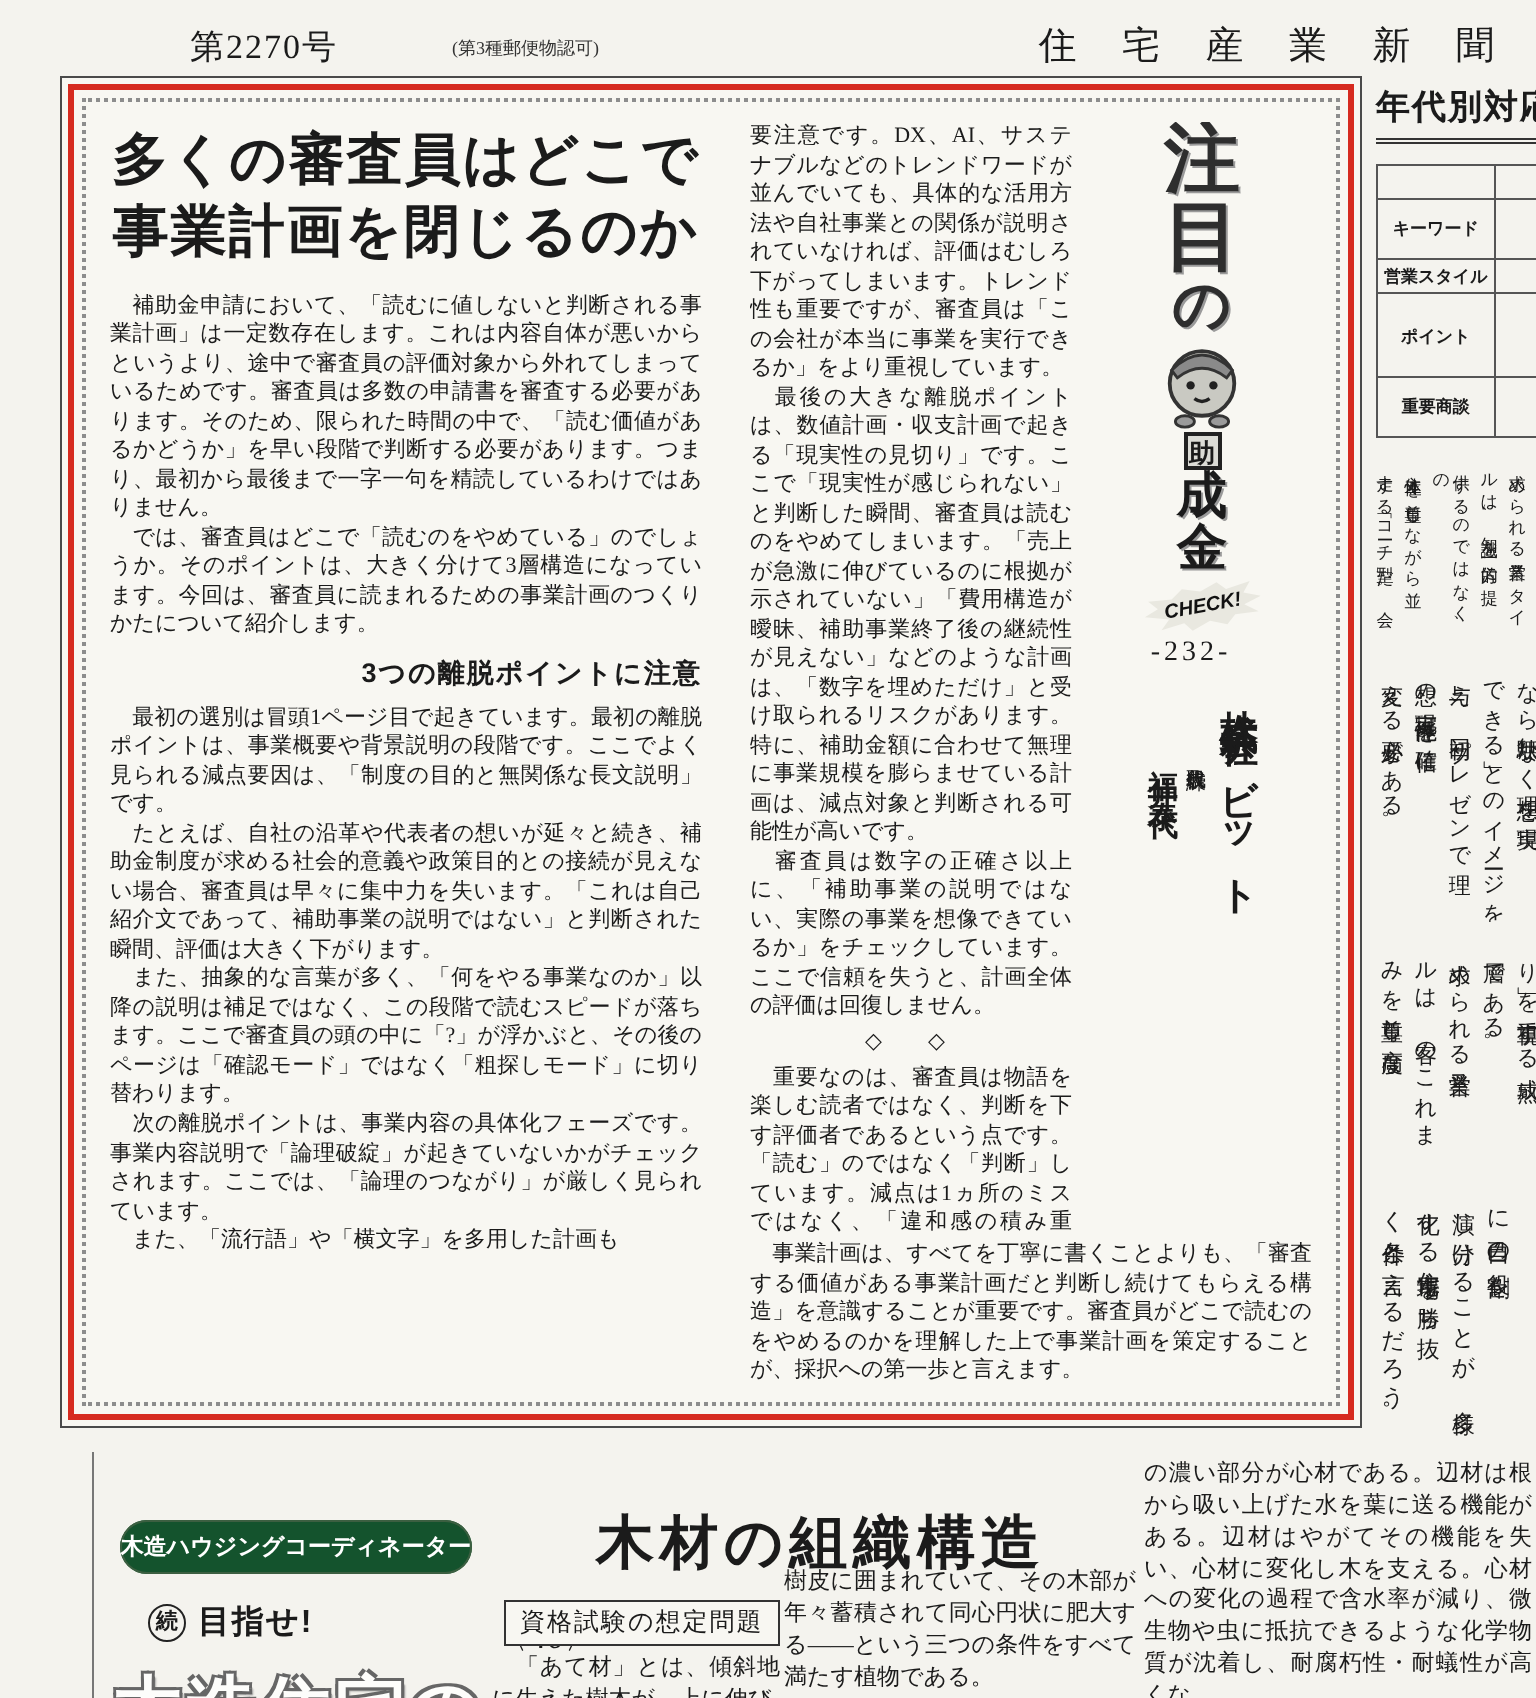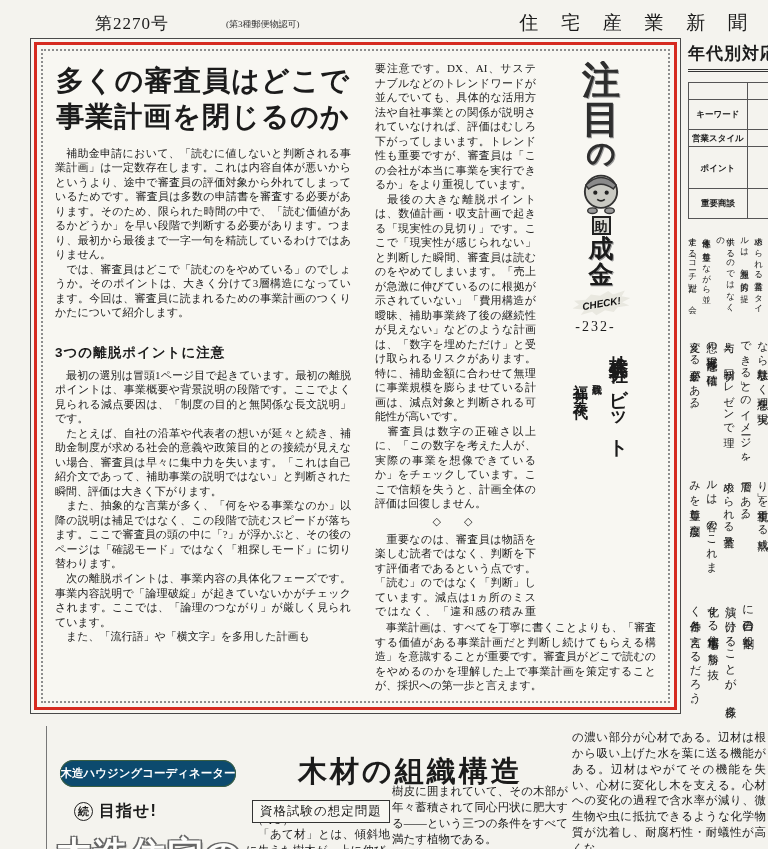--- a/index.html
+++ b/index.html
@@ -26,21 +26,21 @@
   }
   .colL { width:296px; flex:none; }
   .article-title {
     font-weight:700; font-size:28px; line-height:1.3; text-align:center;
     letter-spacing:1px; margin:2px 0 10px 0;
   }
   .body-txt { font-size:11px; line-height:1.32; text-align:justify; }
   .body-txt p { margin:0; }
   .subhead {
     font-family:"Liberation Sans","DejaVu Sans",sans-serif;
-    font-weight:700; font-size:13.5px; text-align:left; margin:24px 0 6px 0; letter-spacing:1px;
+    font-weight:700; font-size:13.5px; text-align:right; margin:8px 0 6px 0; letter-spacing:1px;
   }
   .regionR { flex:1; display:flex; flex-direction:column; overflow:hidden; }
   .rowTop { flex:1; display:flex; gap:10px; overflow:hidden; }
   .colM { flex:1; overflow:hidden; }
   .diamonds { text-align:center; margin:3px 0; font-size:11px; letter-spacing:6px; }
   .wideblk { margin-top:4px; }
   
   .colLogo { width:110px; flex:none; display:flex; flex-direction:column; align-items:center; overflow:hidden; }
   .logo-char { font-weight:900; font-size:38px; line-height:1.02; text-shadow:1px 1px 0 #9a9a9a; color:#2e2e2e; }
   .logo-char.small { font-size:29px; }
@@ -76,21 +76,21 @@
   .band { display:flex; flex-direction:row-reverse; justify-content:flex-end; gap:4px; overflow:hidden; }
   .band .vcol { writing-mode:vertical-rl; line-height:1.18; letter-spacing:1px; }
   .band1 { margin-top:12px; height:88px; font-size:8.5px; }
   .band2 { margin-top:14px; height:128px; font-size:11px; }
   .band3 { margin-top:12px; height:112px; font-size:11px; }
   .band4 { margin-top:12px; height:150px; font-size:11.5px; }
   
   .bottom-rule { position:absolute; left:46px; top:726px; width:1px; height:123px; background:#777; }
   .wb-badge {
     position:absolute; left:60px; top:760px; width:176px; height:27px; border-radius:15px;
-    background:#0c4a6e; color:#fff; font-family:"Liberation Sans","DejaVu Sans",sans-serif;
+    background:#14532d; color:#fff; font-family:"Liberation Sans","DejaVu Sans",sans-serif;
     font-weight:700; font-size:11.5px; display:flex; align-items:center; justify-content:center;
     letter-spacing:0px; white-space:nowrap; box-shadow:0 0 0 1px #3c5f41 inset;
   }
   .zoku-line { position:absolute; left:74px; top:801px; display:flex; align-items:center; gap:6px;
     font-family:"Liberation Sans","DejaVu Sans",sans-serif; }
   .zoku-circle {
     width:19px; height:19px; border:1.5px solid #222; border-radius:50%;
     font-size:11px; line-height:17px; text-align:center; font-weight:700;
   }
   .zoku-aim { font-weight:700; font-size:16px; letter-spacing:1px; }
@@ -137,21 +137,21 @@
        <p>　次の離脱ポイントは、事業内容の具体化フェーズです。事業内容説明で「論理破綻」が起きていないかがチェックされます。ここでは、「論理のつながり」が厳しく見られています。</p>
        <p>　また、「流行語」や「横文字」を多用した計画も</p>
      </div>
    </div>
 
    <div class="regionR">
      <div class="rowTop">
        <div class="colM body-txt">
          <p>要注意です。DX、AI、サステナブルなどのトレンドワードが並んでいても、具体的な活用方法や自社事業との関係が説明されていなければ、評価はむしろ下がってしまいます。トレンド性も重要ですが、審査員は「この会社が本当に事業を実行できるか」をより重視しています。</p>
          <p>　最後の大きな離脱ポイントは、数値計画・収支計画で起きる「現実性の見切り」です。ここで「現実性が感じられない」と判断した瞬間、審査員は読むのをやめてしまいます。「売上が急激に伸びているのに根拠が示されていない」「費用構造が曖昧、補助事業終了後の継続性が見えない」などのような計画は、「数字を埋めただけ」と受け取られるリスクがあります。特に、補助金額に合わせて無理に事業規模を膨らませている計画は、減点対象と判断される可能性が高いです。</p>
-         <p>　審査員は数字の正確さ以上に、「この数字を考えた人が、実際の事業を想像できているか」をチェックしています。ここで信頼を失うと、計画全体の評価は回復しません。</p>
+         <p>　審査員は数字の正確さ以上に、「補助事業の説明ではない、実際の事業を想像できているか」をチェックしています。ここで信頼を失うと、計画全体の評価は回復しません。</p>
          <div class="diamonds">◇　◇</div>
          <p>　重要なのは、審査員は物語を楽しむ読者ではなく、判断を下す評価者であるという点です。「読む」のではなく「判断」しています。減点は1ヵ所のミスではなく、「違和感の積み重ね」によって発生します。そして一定のラインを超えた時点で、「これ以上読む必要はない」と無意識に判断されてしまいます。</p>
        </div>
 
        <div class="colLogo">
          <div class="logo-char">注</div>
          <div class="logo-char">目</div>
          <div class="logo-char small">の</div>
          <svg width="46" height="50" viewBox="0 0 46 50" aria-hidden="true">
            <ellipse cx="14" cy="45" rx="5" ry="3" fill="#9a9a9a" stroke="#333" stroke-width="1.5"></ellipse>

